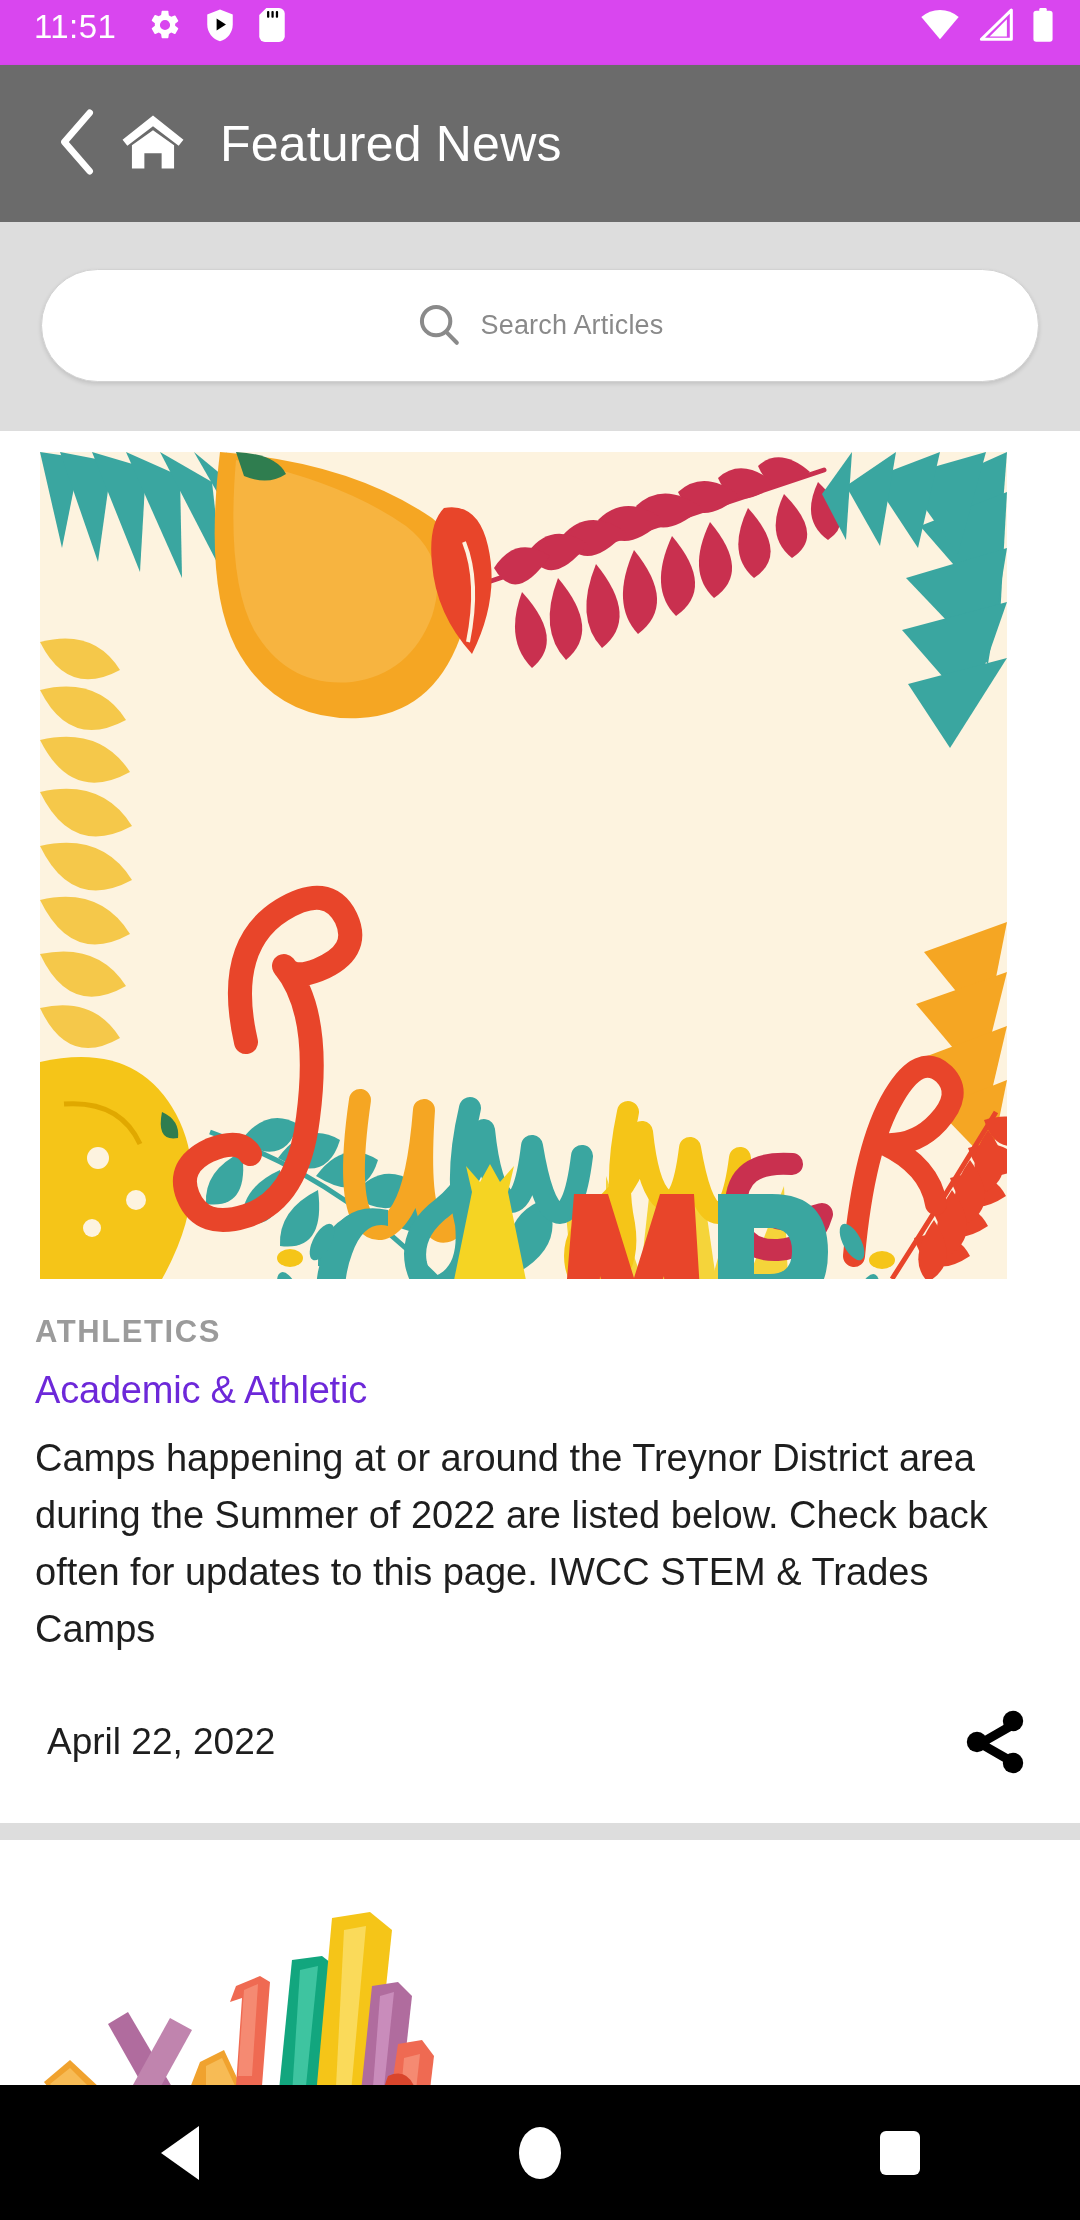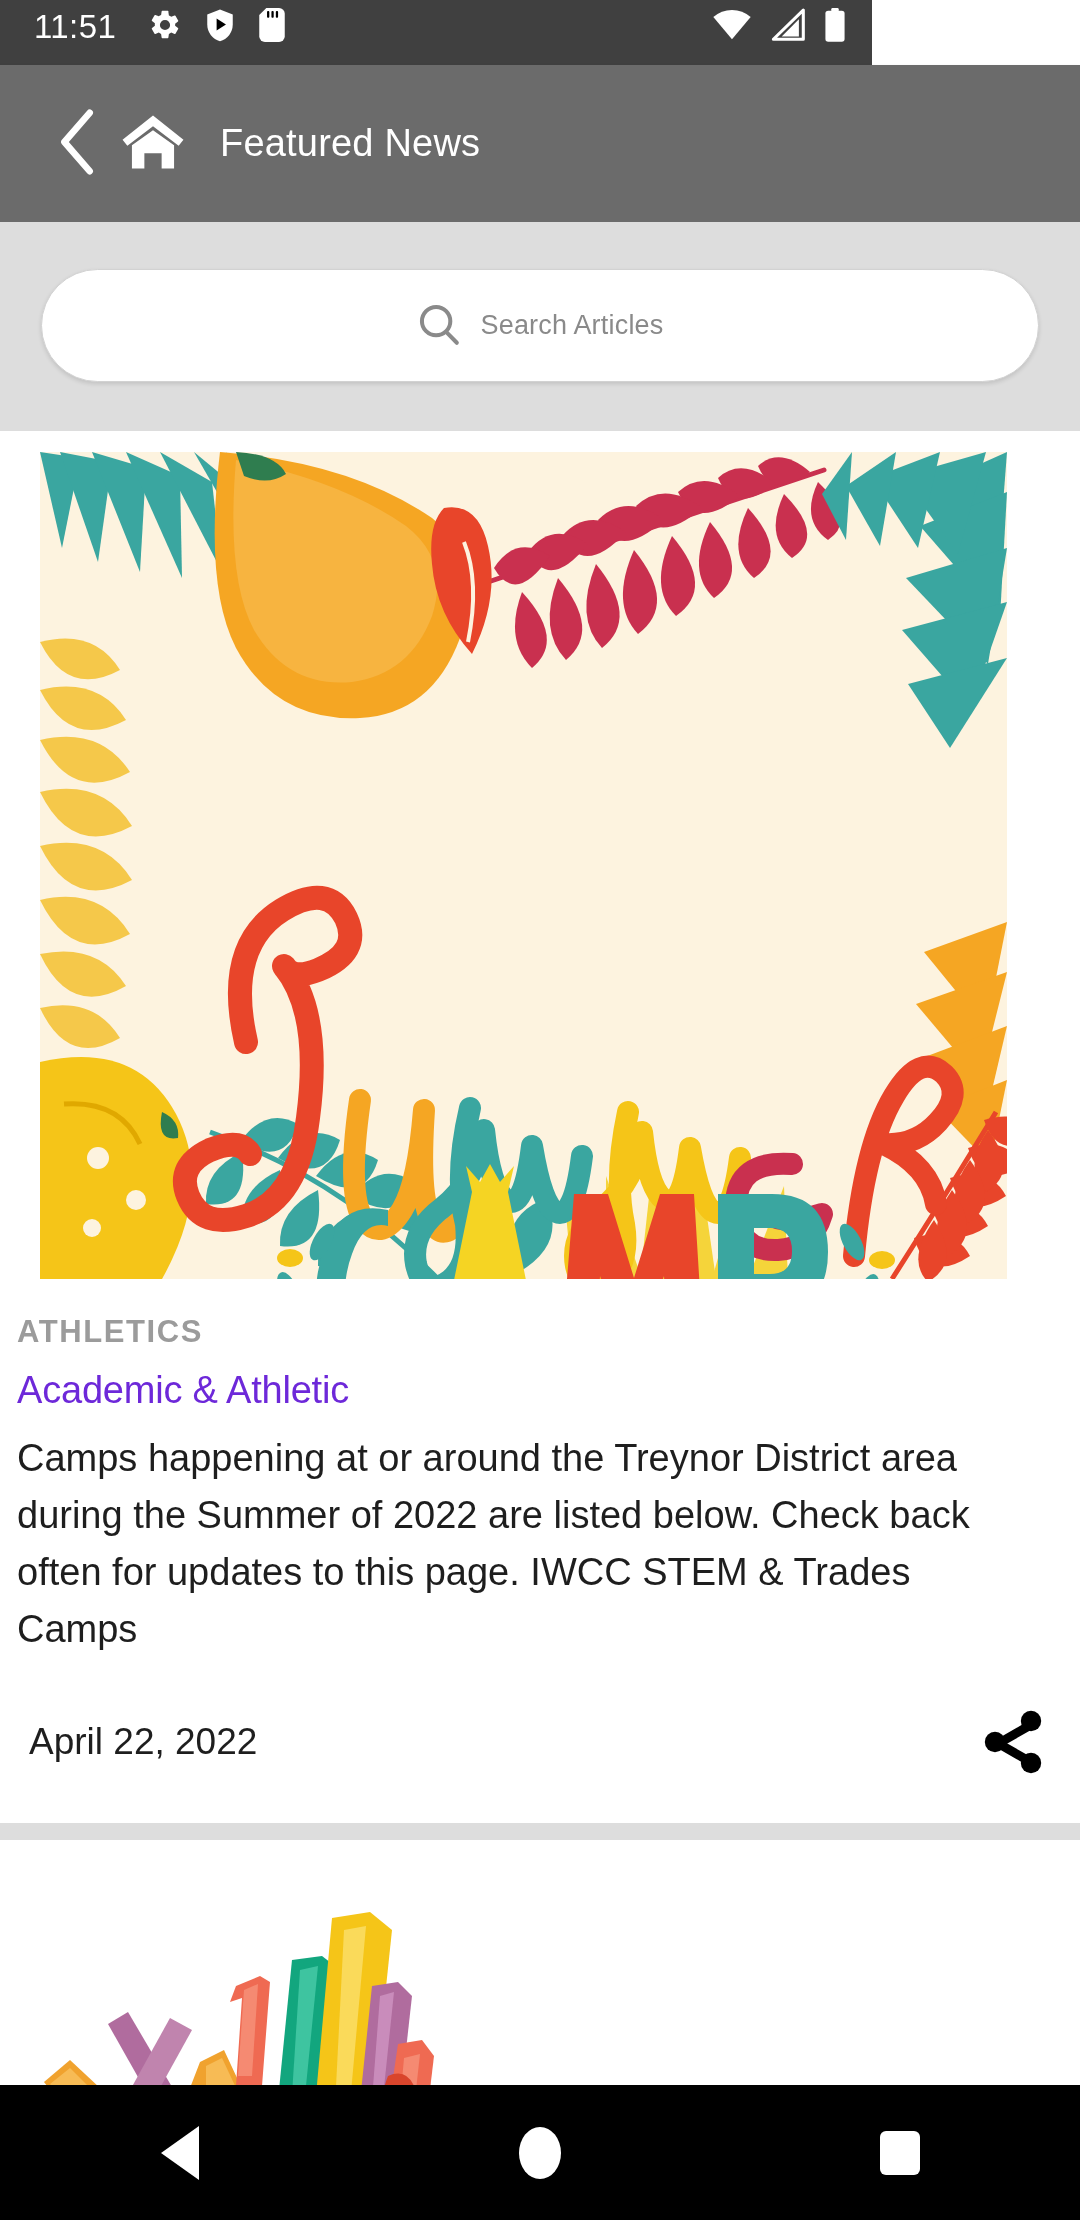--- a/index.html
+++ b/index.html
@@ -6,40 +6,40 @@
   html, body { width:1080px; height:2220px; }
   body {
     font-family:"Liberation Sans", sans-serif;
     background:#ffffff;
     overflow:hidden;
     position:relative;
   }
 
   
   .statusbar{
-    position:absolute; top:0; left:0; width:872px; height:65px;
-    background:#404040; display:flex; align-items:center;
+    position:absolute; top:0; left:0; width:1080px; height:65px;
+    background:#d946ef; display:flex; align-items:center;
     padding:0 26px 12px 34px; color:#ffffff;
   }
   .sb-time{ font-size:33px; letter-spacing:0.4px; font-weight:400; line-height:1; }
   .sb-left-icons{ display:flex; align-items:center; gap:22px; margin-left:32px; }
   .sb-spacer{ flex:1; }
   .sb-right-icons{ display:flex; align-items:center; gap:17px; }
   .sb-ic{ display:block; }
 
   
   .appbar{
     position:absolute; top:65px; left:0; width:1080px; height:157px;
     background:#6b6b6b; display:flex; align-items:center; padding-left:56px;
     box-shadow:0 3px 4px rgba(0,0,0,.35);
   }
   .appbar .back-ic{ margin-right:20px; display:block; }
   .appbar .home-ic{ margin-right:34px; display:block; }
   .appbar-title{
-    color:#ffffff; font-size:38px; font-weight:400; letter-spacing:0.2px;
+    color:#ffffff; font-size:50px; font-weight:400; letter-spacing:0.2px;
     white-space:nowrap;
   }
 
   
   .searchband{
     position:absolute; top:222px; left:0; width:1080px; height:209px;
     background:#dddddd;
   }
   .searchpill{
     position:absolute; left:41px; top:47px; width:998px; height:113px;
@@ -60,21 +60,21 @@
   .card{ background:#ffffff; }
 
   .hero-wrap{
     margin:21px 73px 0 40px;
     width:967px; height:827px;
     position:relative; overflow:hidden;
     background:#fdf3df;
   }
   .hero{ position:absolute; inset:0; }
 
-  .meta{ padding:0 17px; }
+  .meta{ padding:0 35px; }
   .cat{
     color:#9b9b9b; font-size:31px; font-weight:700; letter-spacing:1.6px;
     margin-top:35px;
   }
   .headline{
     color:#000000; font-size:58px; font-weight:700; letter-spacing:-0.3px;
     margin-top:20px; line-height:1.08;
   }
   .subhead{
     color:#6d28d9; font-size:38px; font-weight:400; letter-spacing:-0.2px;

